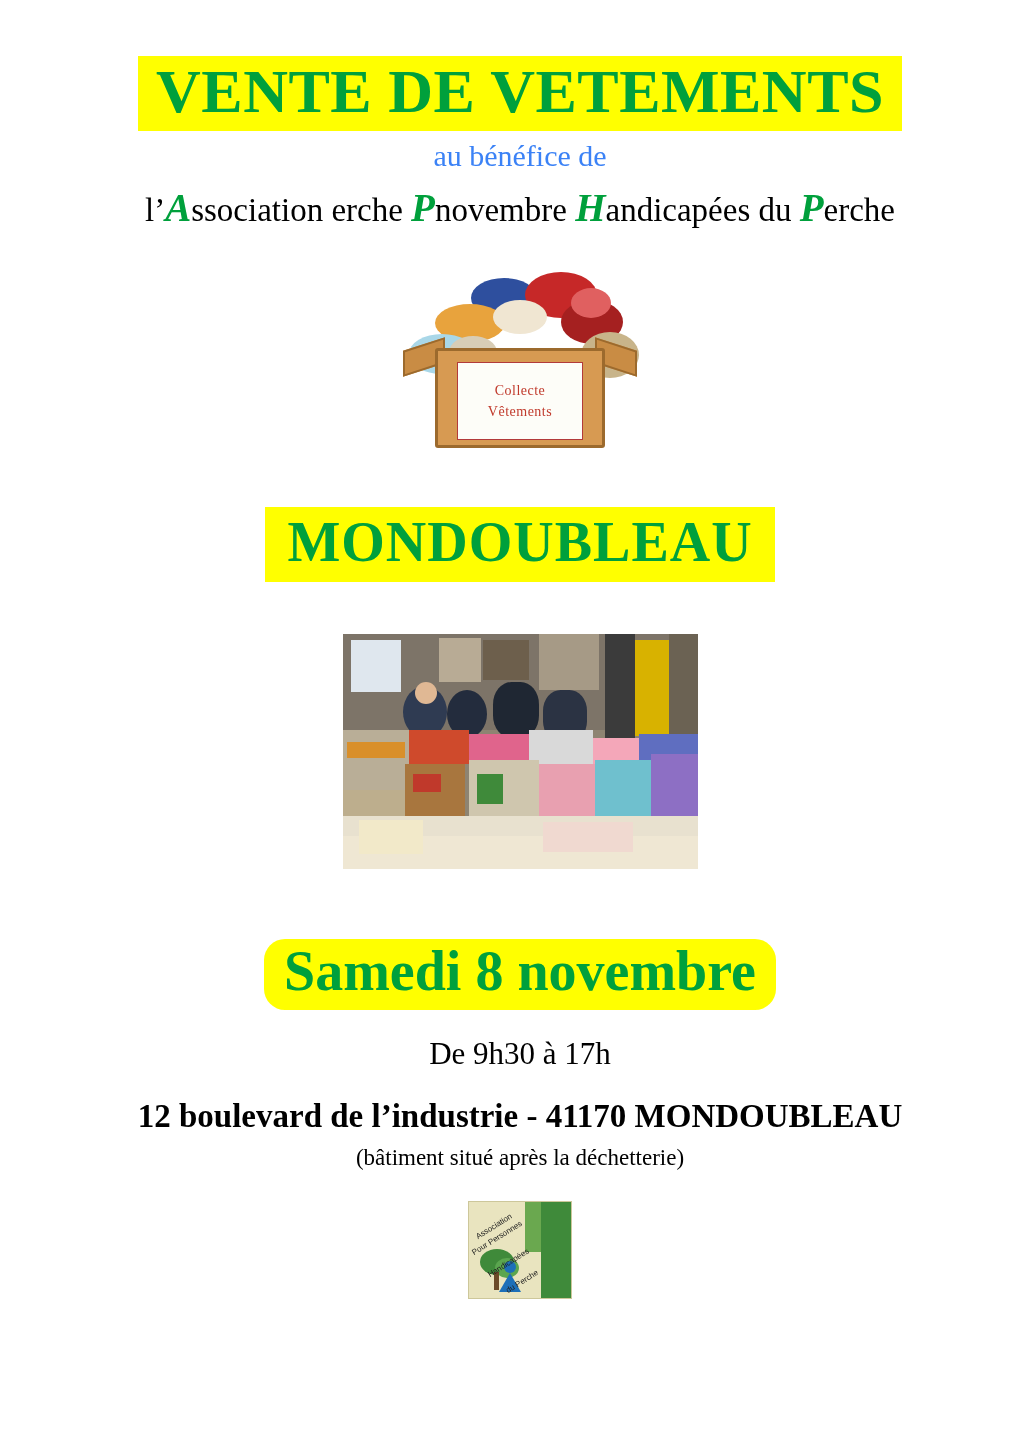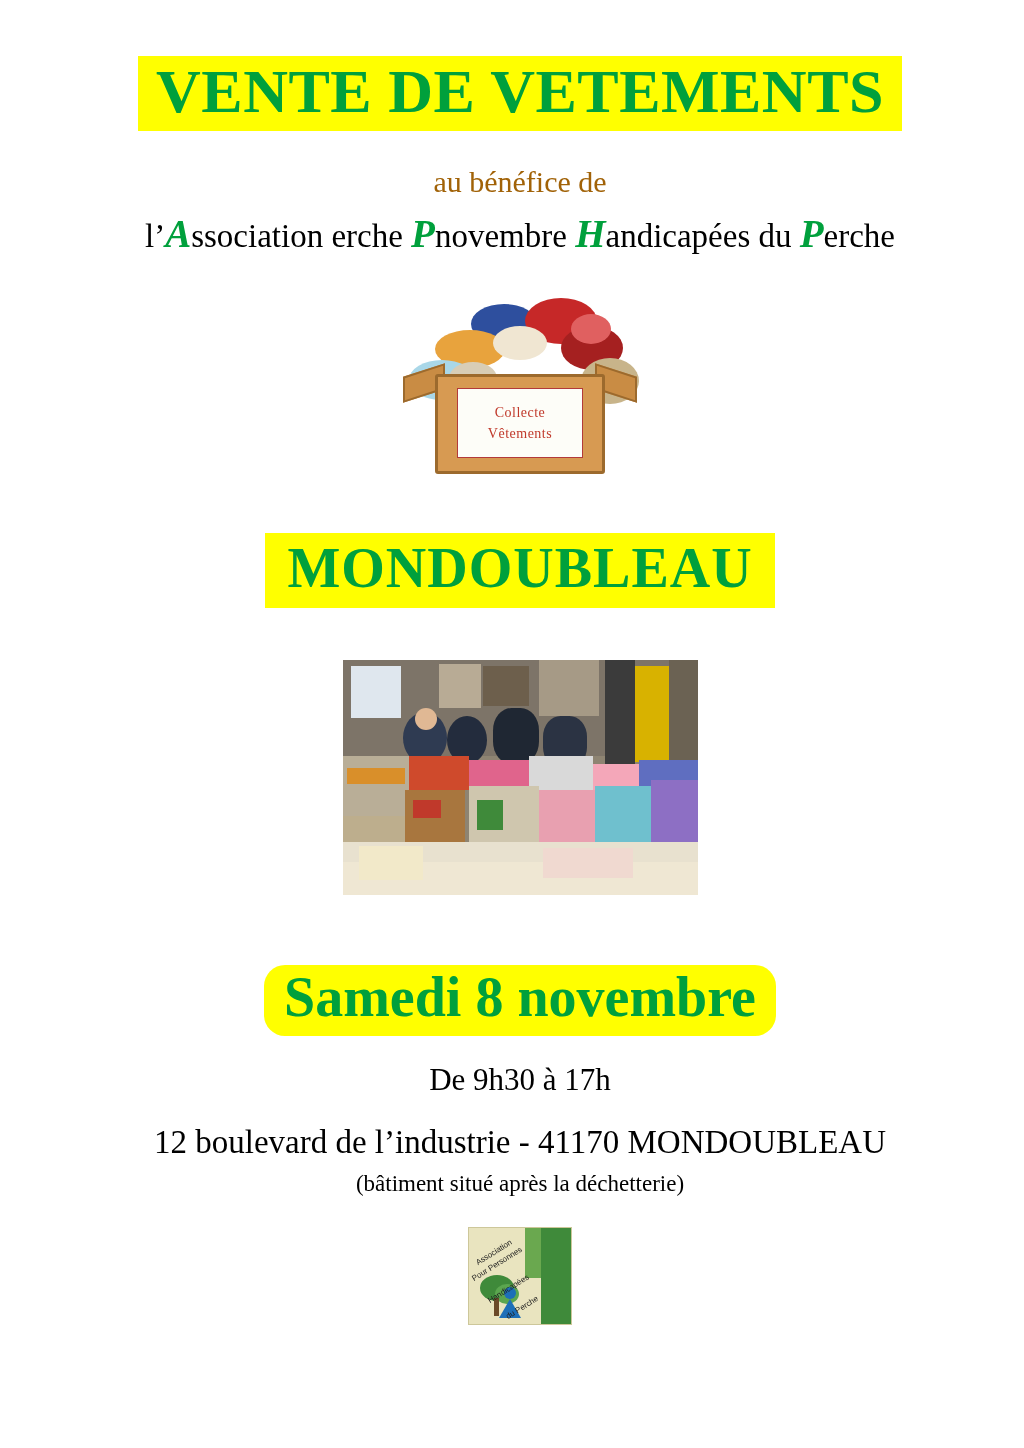--- a/index.html
+++ b/index.html
@@ -35,23 +35,23 @@
     font-family: "Liberation Serif", serif;
     font-weight: bold;
     font-size: 62px;
     line-height: 1.08;
     color: #00a03c;
     letter-spacing: 0.5px;
     white-space: nowrap;
   }
 
   .subtitle1 {
-    margin-top: 34px;
+    margin-top: 8px;
     font-size: 30px;
-    color: #a16207;
+    color: #3b82f6;
     text-align: center;
   }
   .subtitle2 {
     margin-top: 12px;
     font-size: 33px;
     text-align: center;
     white-space: nowrap;
   }
   .subtitle2 .cap {
     color: #00a03c;
@@ -103,21 +103,21 @@
     background: #c98c44;
     border: 2px solid #9c6a2d;
     transform: skewY(18deg);
     box-sizing: border-box;
   }
   .label-card {
     position: absolute;
     left: 82px;
     top: 92px;
     width: 126px;
-    height: 70px;
+    height: 78px;
     background: #fdfdf8;
     border: 1px solid #b23a3a;
     box-sizing: border-box;
     display: flex;
     flex-direction: column;
     justify-content: center;
     align-items: center;
   }
   .label-card span {
     color: #c0392b;
@@ -174,21 +174,21 @@
 
   .hours {
     margin-top: 26px;
     font-size: 31px;
     font-weight: normal;
     text-align: left;
   }
   .address {
     margin-top: 26px;
     font-size: 33px;
-    font-weight: normal;
+    font-weight: bold;
     text-align: left;
     white-space: nowrap;
   }
   .address-note {
     margin-top: 10px;
     font-size: 23px;
     text-align: right;
   }
 
   

